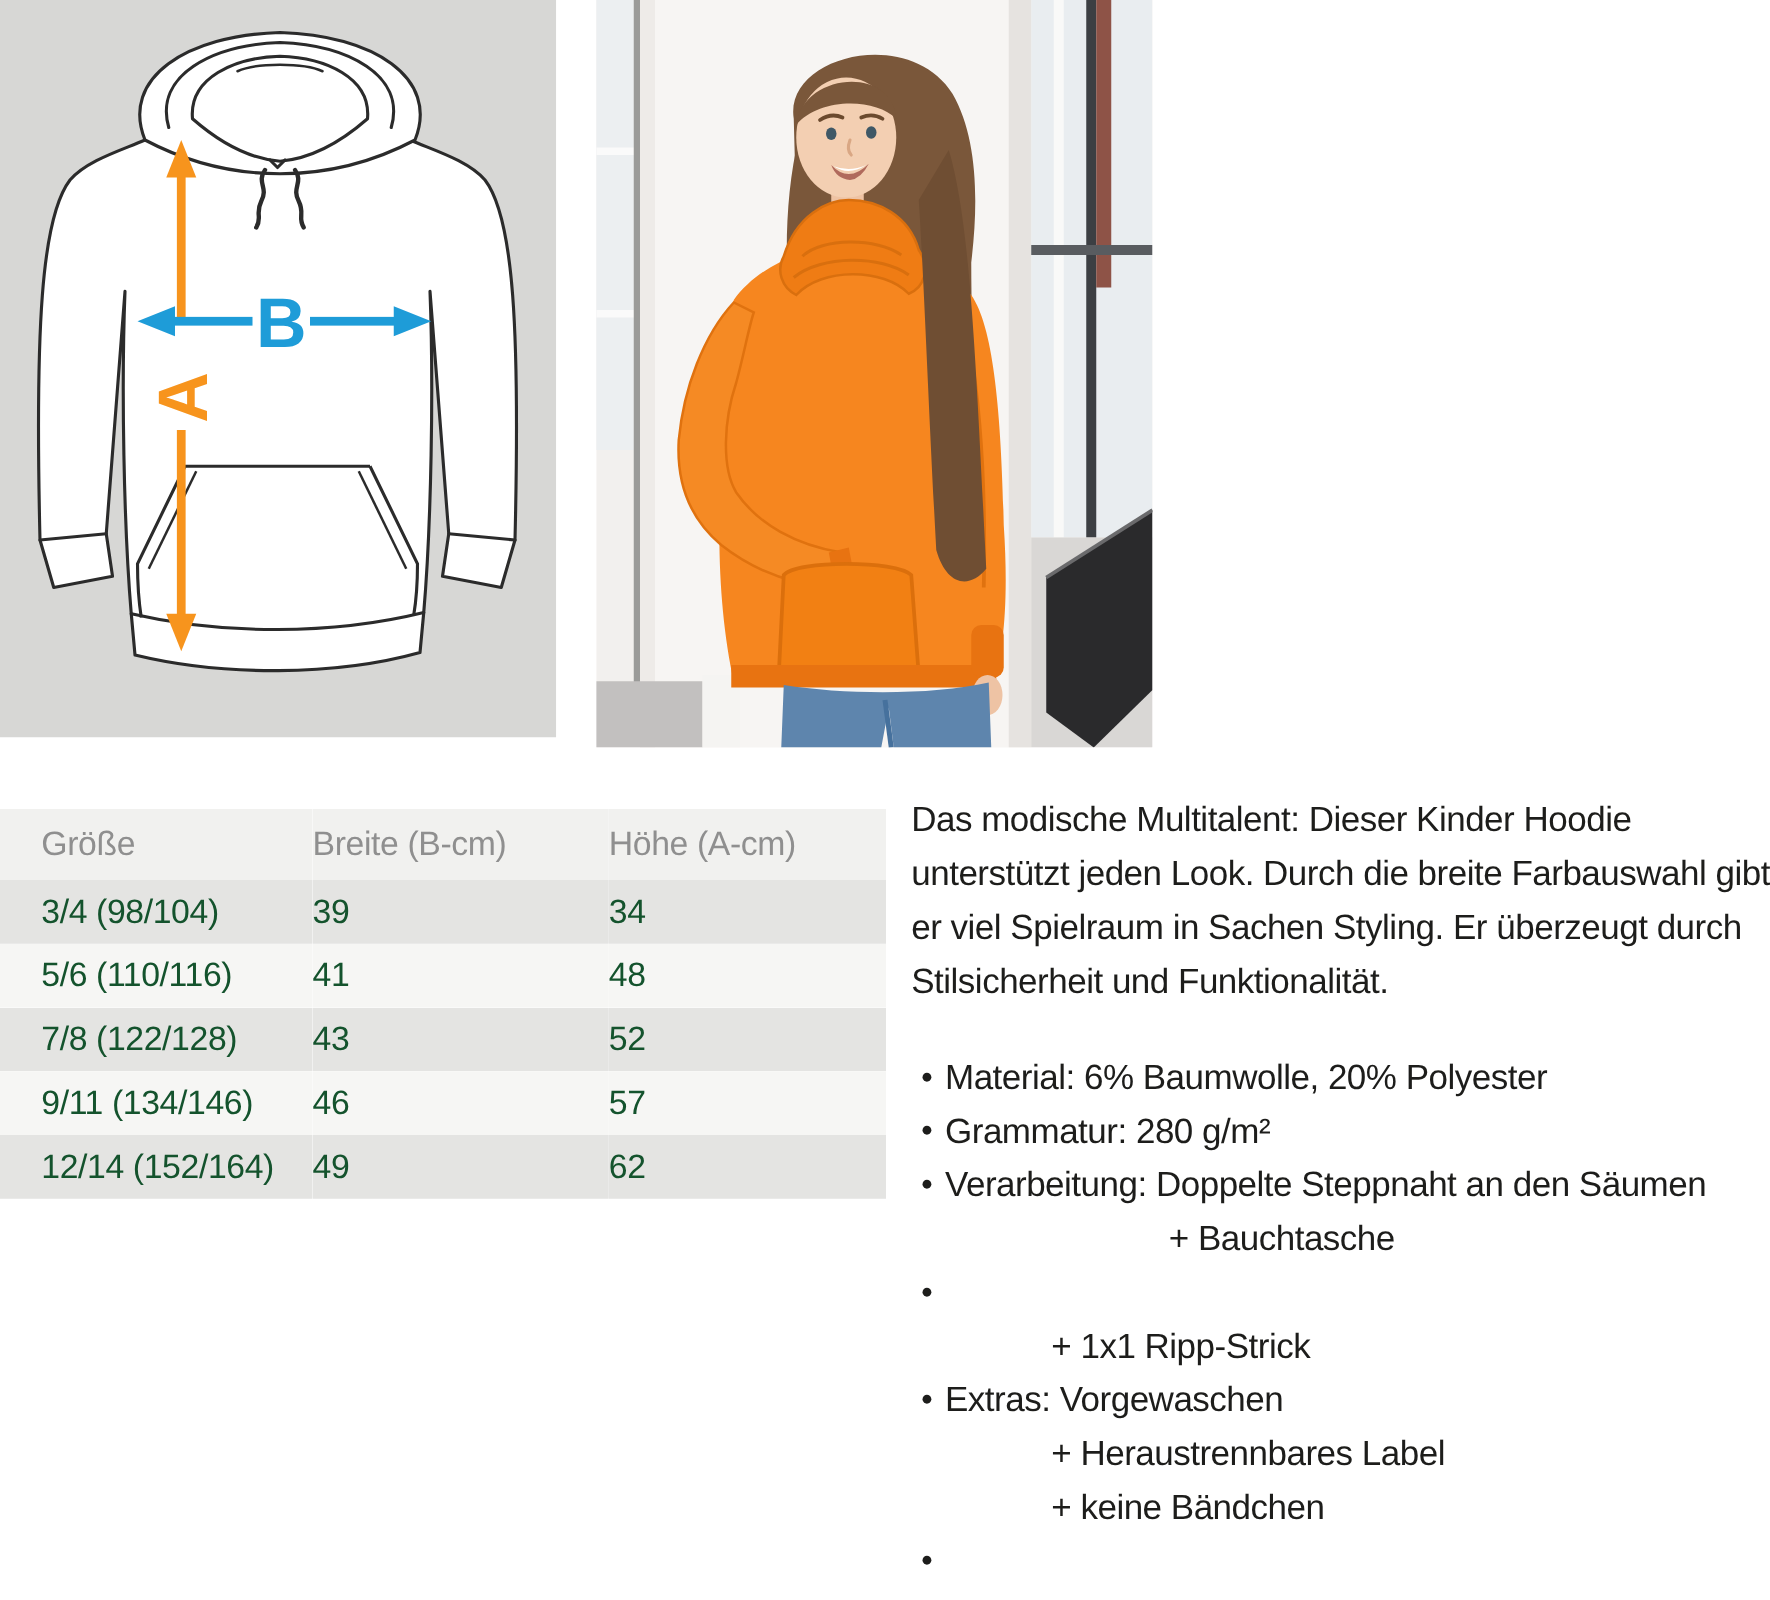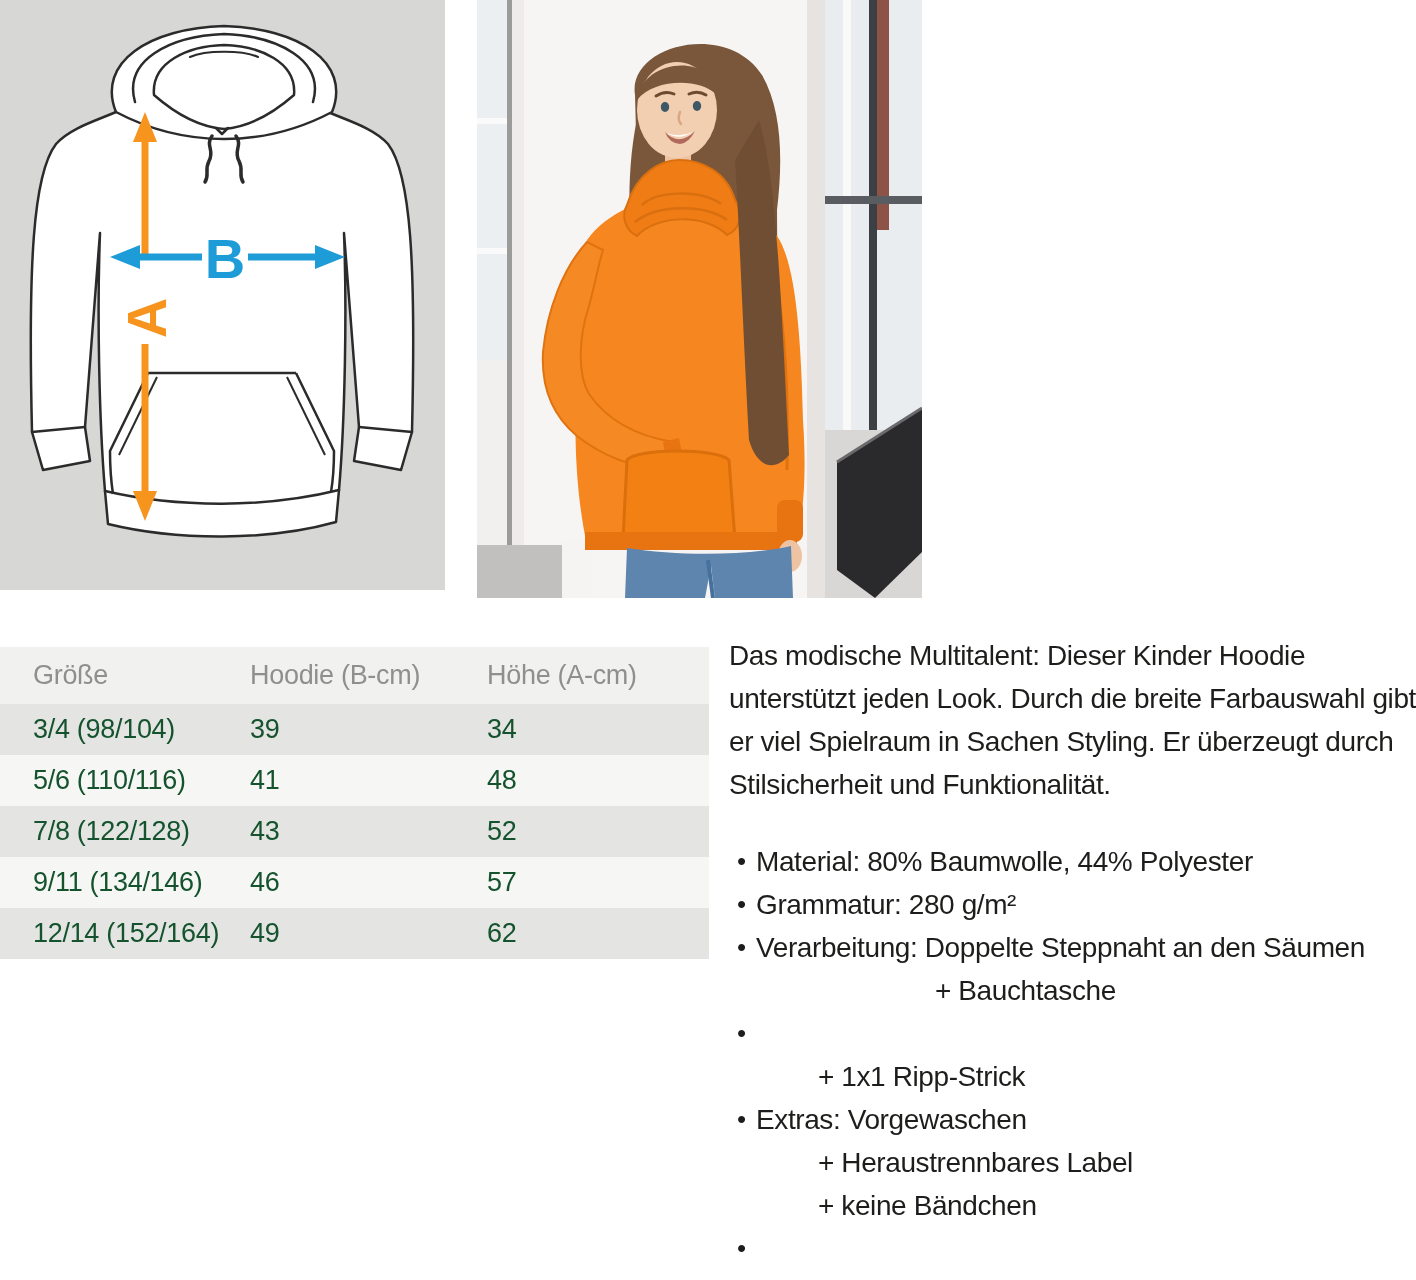--- a/index.html
+++ b/index.html
@@ -24,21 +24,21 @@
 
   
   .right-col{position:absolute;left:729px;top:634px;width:700px;color:#1d1d1b;}
   .intro{margin:0;font-size:28px;line-height:43px;letter-spacing:-0.4px;}
   .features{margin-top:34px;}
   .feat-row{display:flex;align-items:flex-start;font-size:28px;line-height:43px;
     letter-spacing:-0.4px;}
   .feat-row .dot{display:inline-block;width:19px;padding-left:8px;flex:0 0 auto;
     font-size:26px;}
   .feat-row .ftext{white-space:pre-wrap;}
-  .feat-row.sub .ftext{margin-left:89px;}
+  .feat-row.sub .ftext{margin-left:112px;}
   .feat-row.sub.wide .ftext{margin-left:206px;}
 </style>
 </head>
 <body>
 
 <div class="page">
 
   <div class="diagram-panel">
     <svg width="445" height="590" viewBox="0 0 445 590">
       <rect x="0" y="0" width="445" height="590" fill="#d7d7d5"></rect>
@@ -179,21 +179,21 @@
   <div class="table-wrap">
     <table class="size-table">
       <colgroup>
           <col style="width:250px">
           <col style="width:237px">
           <col style="width:222px">
         </colgroup>
       <thead>
         <tr>
           <th>Größe</th>
-          <th>Hoodie (B-cm)</th>
+          <th>Breite (B-cm)</th>
           <th>Höhe (A-cm)</th>
         </tr>
       </thead>
       <tbody>
           <tr>
             <td>3/4 (98/104)</td>
             <td>39</td>
             <td>34</td>
           </tr>
           <tr>
@@ -219,21 +219,21 @@
         </tbody>
     </table>
 
   </div>
 
   <div class="right-col">
     <p class="intro">Das modische Multitalent: Dieser Kinder Hoodie unterstützt jeden Look. Durch die breite Farbauswahl gibt er viel Spielraum in Sachen Styling. Er überzeugt durch Stilsicherheit und Funktionalität.</p>
     <div class="features">
         <div class="feat-row">
           <span class="dot">•</span>
-          <span class="ftext">Material: 80% Baumwolle, 44% Polyester</span>
+          <span class="ftext">Material: 6% Baumwolle, 20% Polyester</span>
         </div>
         <div class="feat-row">
           <span class="dot">•</span>
           <span class="ftext">Grammatur: 280 g/m²</span>
         </div>
         <div class="feat-row">
           <span class="dot">•</span>
           <span class="ftext">Verarbeitung: Doppelte Steppnaht an den Säumen</span>
         </div>
         <div class="feat-row sub wide">

